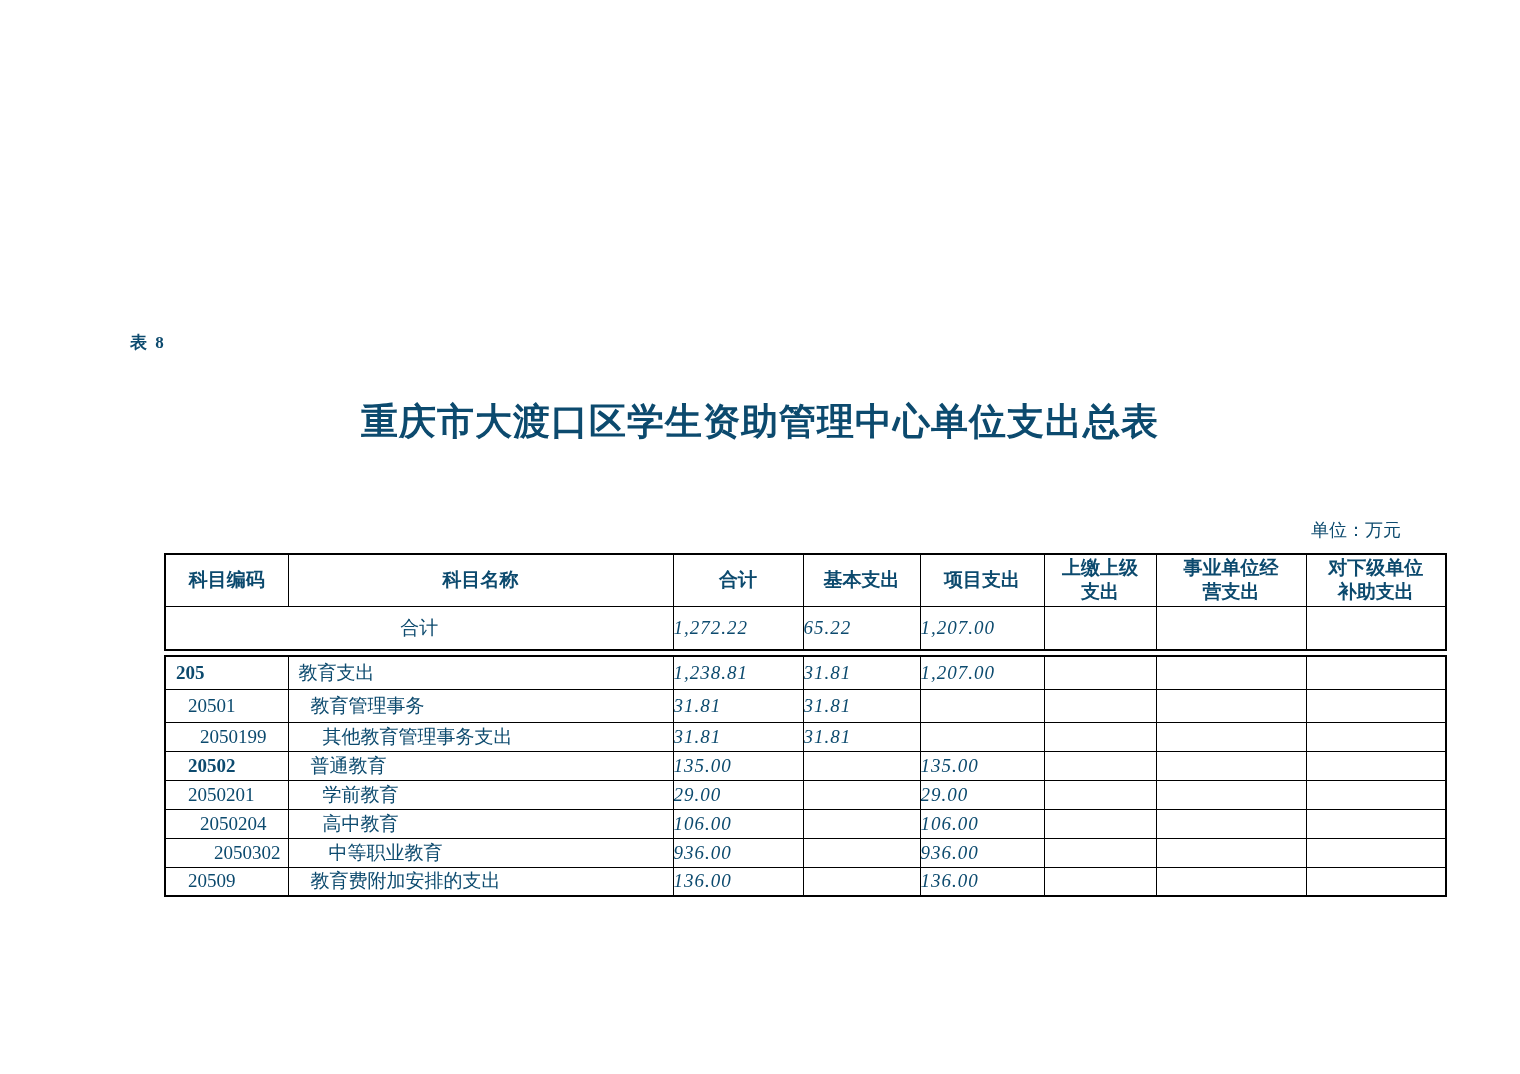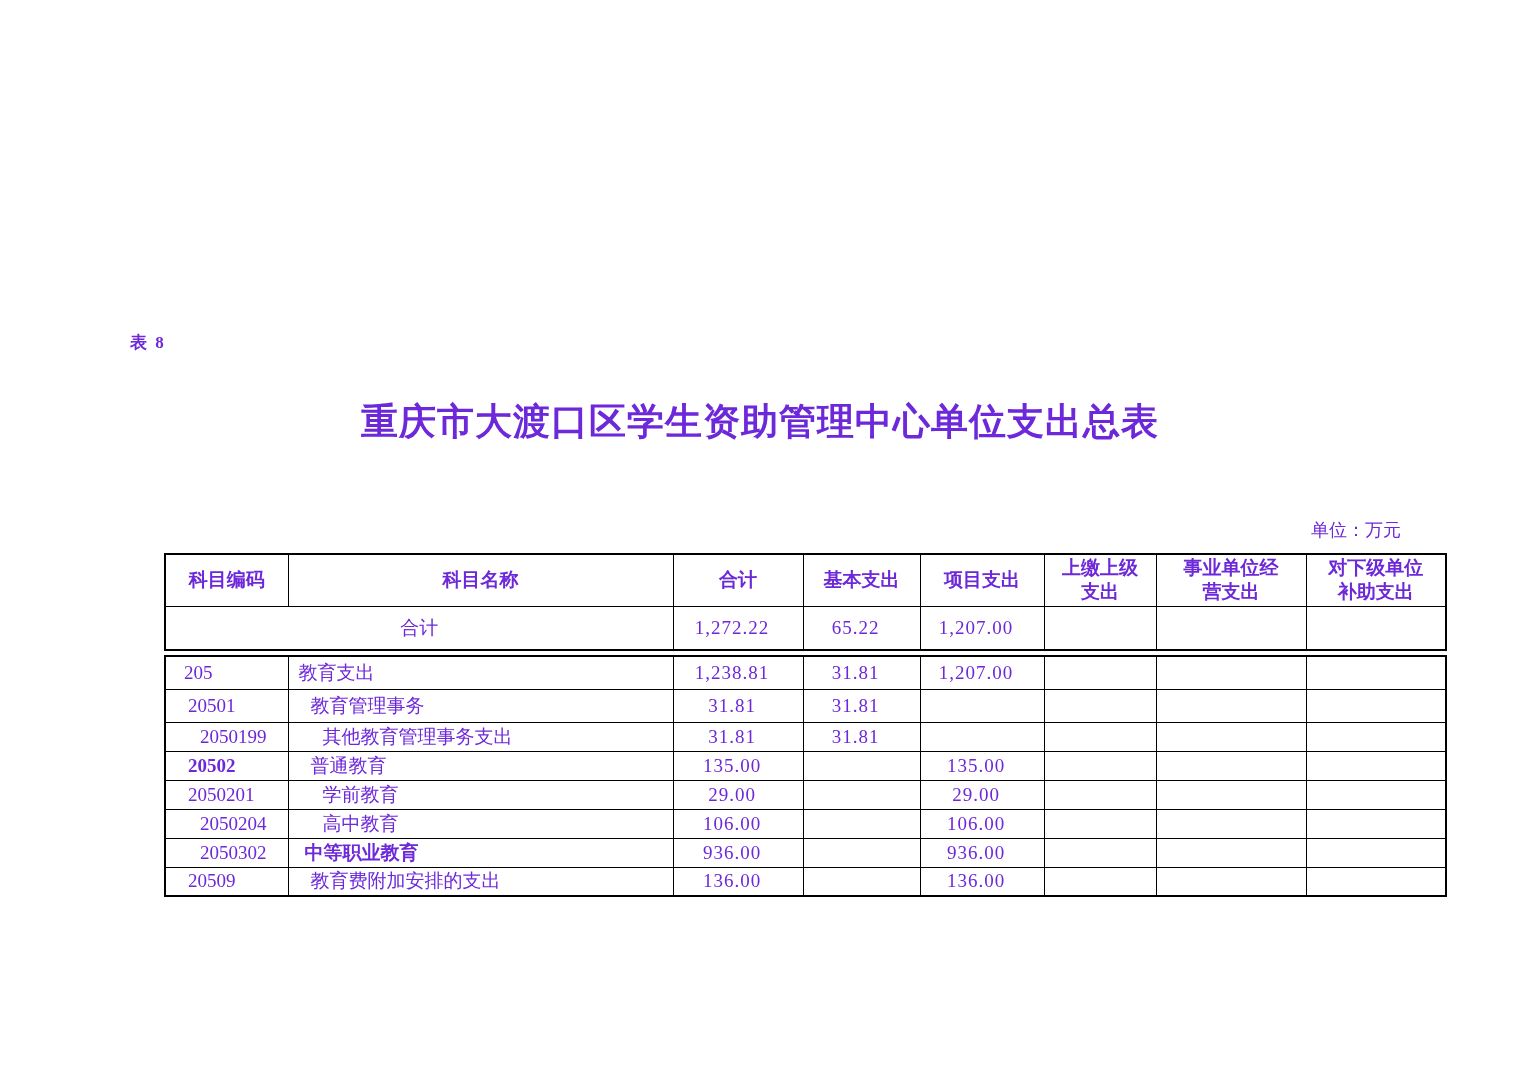--- a/index.html
+++ b/index.html
@@ -2,21 +2,21 @@
 <html><head>
 <meta charset="utf-8">
 <style>
   * { margin: 0; padding: 0; box-sizing: border-box; }
   html, body { background: #e8e8e8; }
   .page {
     position: relative;
     width: 1520px;
     height: 1074px;
     background: #ffffff;
-    color: #6d28d9;
+    color: #0c4a6e;
     font-family: "Liberation Serif", "DejaVu Serif", serif;
     overflow: hidden;
     margin: 0 auto;
   }
   .table-label {
     position: absolute;
     left: 130px;
     top: 331px;
     font-size: 17px;
     font-weight: bold;
@@ -65,24 +65,25 @@
     font-weight: bold;
     text-align: center;
     white-space: pre-line;
     line-height: 1.3;
     height: 52px;
     padding: 0 4px;
   }
   .total-row td { height: 44px; }
   .total-label { text-align: center; }
   .num {
-    text-align: center;
+    text-align: left;
     padding-right: 12px;
     letter-spacing: 1px;
     white-space: nowrap;
+    font-style: italic;
   }
   .code, .name {
     text-align: left;
     white-space: nowrap;
   }
   .body-table td { height: 29px; }
   .body-table tr:nth-child(1) td,
   .body-table tr:nth-child(2) td { height: 33px; }
 </style>
 </head>
@@ -143,21 +144,21 @@
           <col style="width:385px">
           <col style="width:130px">
         <col style="width:117px">
           <col style="width:124px">
           <col style="width:112px">
         <col style="width:150px">
           <col style="width:140px">
       </colgroup>
       <tbody>
           <tr>
-            <td class="code" style="padding-left: 18px;">205</td>
+            <td class="code" style="padding-left: 10px; font-weight: bold;">205</td>
             <td class="name" style="padding-left: 10px;">教育支出</td>
             <td class="num">1,238.81</td>
             <td class="num">31.81</td>
             <td class="num">1,207.00</td>
             <td class="num"></td>
             <td class="num"></td>
             <td class="num"></td>
           </tr>
           <tr>
             <td class="code" style="padding-left: 22px;">20501</td>
@@ -203,22 +204,22 @@
             <td class="code" style="padding-left: 34px;">2050204</td>
             <td class="name" style="padding-left: 34px;">高中教育</td>
             <td class="num">106.00</td>
             <td class="num"></td>
             <td class="num">106.00</td>
             <td class="num"></td>
             <td class="num"></td>
             <td class="num"></td>
           </tr>
           <tr>
-            <td class="code" style="padding-left: 34px;">2050302</td>
-            <td class="name" style="padding-left: 16px; font-weight: bold;">中等职业教育</td>
+            <td class="code" style="padding-left: 48px;">2050302</td>
+            <td class="name" style="padding-left: 40px;">中等职业教育</td>
             <td class="num">936.00</td>
             <td class="num"></td>
             <td class="num">936.00</td>
             <td class="num"></td>
             <td class="num"></td>
             <td class="num"></td>
           </tr>
           <tr>
             <td class="code" style="padding-left: 22px;">20509</td>
             <td class="name" style="padding-left: 22px;">教育费附加安排的支出</td>

